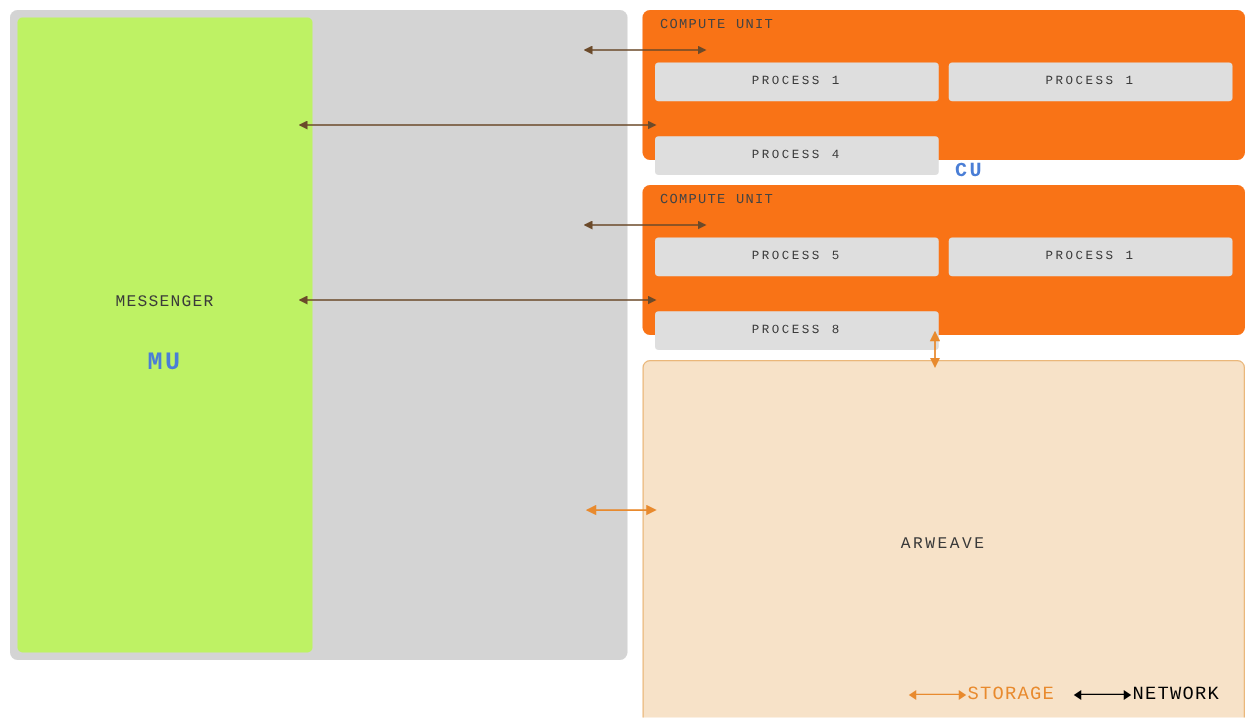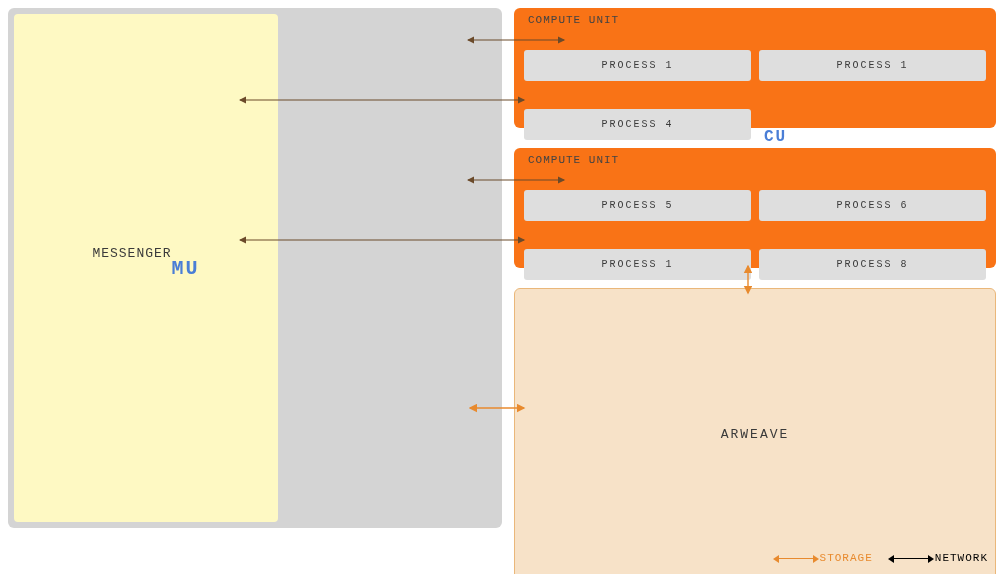--- a/index.html
+++ b/index.html
@@ -26,25 +26,25 @@
       width: 494px;
       height: 520px;
       background: #d4d4d4;
       border-radius: 6px;
       padding: 6px;
     }
     .left-box {
       position: absolute;
       top: 6px;
       bottom: 6px;
-      width: 264px;
-      background: #fef9c3;
+      width: 236px;
+      background: #bef264;
       border-radius: 4px;
       display: flex;
-      flex-direction: row;
+      flex-direction: column;
       align-items: center;
       justify-content: center;
     }
     .messenger { left: 6px; }
     .scheduler { left: 252px; }
     .box-title {
       font-size: 13px;
       letter-spacing: 1px;
       color: #3a3a3a;
       margin-bottom: 30px;
@@ -115,25 +115,25 @@
       justify-content: center;
       font-size: 13px;
       letter-spacing: 2px;
       color: #3a3a3a;
     }
 
     
     .legend {
       position: absolute;
       bottom: 10px;
-      right: 16px;
+      right: 28px;
       display: flex;
       align-items: center;
       gap: 20px;
-      font-size: 11px;
+      font-size: 15px;
       letter-spacing: 1px;
     }
     .legend-item { display: flex; align-items: center; gap: 6px; }
     .legend-arrow {
       width: 36px;
       height: 1px;
       position: relative;
     }
     .legend-arrow::before, .legend-arrow::after {
       content: "";
@@ -177,21 +177,20 @@
       <div class="process">PROCESS 1</div>
       <div class="process">PROCESS 1</div>
       <div class="process">PROCESS 4</div>
     </div>
   </div>
 
   <div class="cu-panel cu2">
     <div class="cu-header">COMPUTE UNIT</div>
     <div class="process-grid">
       <div class="process">PROCESS 5</div>
-      <div class="process">PROCESS 6</div>
       <div class="process">PROCESS 1</div>
       <div class="process">PROCESS 8</div>
     </div>
   </div>
 
   <div class="cu-label blue">CU</div>
 
   <div class="arweave">
     <span>ARWEAVE</span>
   </div>

